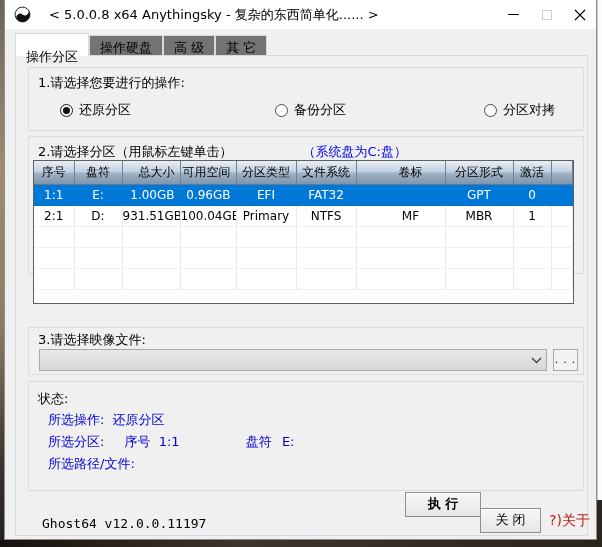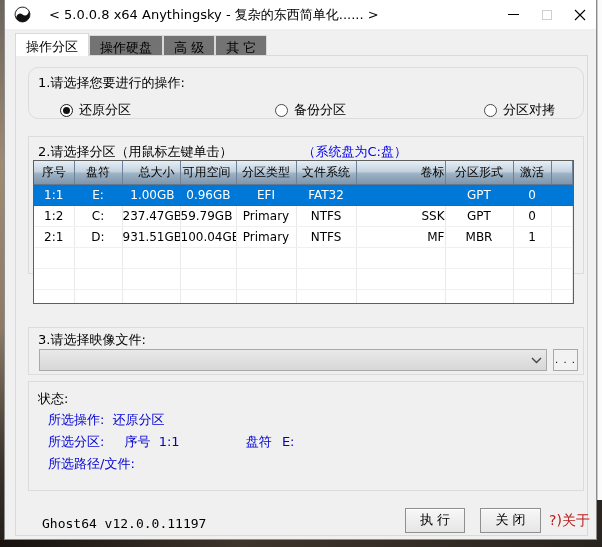--- a/index.html
+++ b/index.html
@@ -22,26 +22,26 @@
   .title-text { margin-left:18px; font-size:13px; white-space:nowrap; }
   .caption-btns { position:absolute; right:0; top:0; height:29px; display:flex; }
   .cap-btn { width:33px; height:29px; display:flex; align-items:center; justify-content:center; }
   .min-glyph { width:11px; border-top:1px solid #000; }
   .max-glyph { width:10px; height:10px; border:1px solid #cfcfcf; }
 
   
   .tabbar { position:absolute; left:10px; top:33px; height:23px; display:flex; align-items:flex-end; }
   .tab { padding:3px 10px 4px 10px; border:1px solid #d9d9d9; border-bottom:none; background:#737373;
     margin-right:0; font-size:13px; height:21px; white-space:nowrap; }
-  .tab.active { background:#ffffff; height:23px; padding-top:4px; position:relative; z-index:2; border-color:#d9d9d9; }
+  .tab.active { background:#ffffff; height:23px; padding-top:14px; position:relative; z-index:2; border-color:#d9d9d9; }
 
   .tabpage { position:absolute; left:10px; top:55px; width:573px; height:481px; border:1px solid #d9d9d9; background:#f0f0f0; }
 
   .groupbox { position:absolute; left:12px; width:556px; border:1px solid #dcdcdc; background:#f0f0f0; }
-  .gb1 { top:11px; height:52px;border-radius:10px; }
+  .gb1 { top:11px; height:64px; }
   .gb2 { top:80px; height:138px; }
   .gb3 { top:271px; height:48px; }
   .gb4 { top:325px; height:110px; }
   .gb-label { position:absolute; left:9px; top:6px; white-space:nowrap; }
 
   
   .radio-row { position:absolute; left:0; right:0; top:33px; }
   .radio-item { position:absolute; display:flex; align-items:center; cursor:default; }
   .radio-circle { width:13px; height:13px; border:1px solid #4a4a4a; border-radius:50%; background:#fff; margin-right:6px; position:relative; flex:none; }
   .radio-item.checked .radio-circle { border-color:#1a1a1a; }
@@ -51,21 +51,21 @@
 
   
   .ptable-wrap { position:absolute; left:4px; top:23px; width:541px; height:144px; border:1px solid #5f5f5f; background:#fff; overflow:hidden; }
   table.ptable { border-collapse:collapse; width:100%; table-layout:fixed; font-size:12px; }
   .ptable th { height:23px; font-weight:normal; color:#000;
     background:linear-gradient(#e7eef5,#c3d2e0 45%,#9db1c4 55%,#7e95ab);
     border-right:1px solid #6d8299; border-bottom:1px solid #5f7astro; }
   .ptable th { border-bottom:1px solid #62788e; }
   .ptable td { height:21px; border-right:1px solid #e9e9e9; border-bottom:1px solid #f0f0f0; overflow:hidden; white-space:nowrap; }
   .ptable tr.selected td { background:#0078d7; color:#fff; border-right-color:#0078d7; border-bottom-color:#0a6ec2; }
-  .al-c { text-align:center; } .al-r { text-align:right; padding-right:5px; } .al-l { text-align:right; padding-left:20px; }
+  .al-c { text-align:center; } .al-r { text-align:right; padding-right:5px; } .al-l { text-align:center; padding-left:20px; }
 
   
   .combo { position:absolute; left:10px; top:21px; width:508px; height:22px; border:1px solid #a9a9a9;
     background:linear-gradient(#e9e9e9,#d7d7d7); display:flex; align-items:center; }
   .combo-value { flex:1; padding-left:5px; font-size:12px; }
   .combo-arrow { width:20px; height:100%; display:flex; align-items:center; justify-content:center; }
   .browse-btn { position:absolute; left:524px; top:21px; width:25px; height:22px; border:1px solid #a9a9a9;
     background:#f2f2f2; font-size:10px; text-align:center; line-height:19px; letter-spacing:1px; }
 
   
@@ -178,32 +178,20 @@
                 <td class="al-r">1.00GB</td>
                 <td class="al-r">0.96GB</td>
                 <td class="al-c">EFI</td>
                 <td class="al-c">FAT32</td>
                 <td class="al-l"></td>
                 <td class="al-c">GPT</td>
                 <td class="al-c">0</td>
                 <td class="al-c"></td>
               </tr>
               <tr>
-                <td class="al-c">1:2</td>
-                <td class="al-c">C:</td>
-                <td class="al-r">237.47GB</td>
-                <td class="al-r">59.79GB</td>
-                <td class="al-c">Primary</td>
-                <td class="al-c">NTFS</td>
-                <td class="al-l">SSK</td>
-                <td class="al-c">GPT</td>
-                <td class="al-c">0</td>
-                <td class="al-c"></td>
-              </tr>
-              <tr>
                 <td class="al-c">2:1</td>
                 <td class="al-c">D:</td>
                 <td class="al-r">931.51GB</td>
                 <td class="al-r">100.04GB</td>
                 <td class="al-c">Primary</td>
                 <td class="al-c">NTFS</td>
                 <td class="al-l">MF</td>
                 <td class="al-c">MBR</td>
                 <td class="al-c">1</td>
                 <td class="al-c"></td>
@@ -275,18 +263,18 @@
         <span class="sp" style="margin-left:62px;">盘符</span>
         <span class="sp" style="margin-left:6px;">E:</span>
       </div>
       <div class="status-line blue-text" style="left:19px; top:73px;">
         <span>所选路径/文件:</span>
         <span class="sp" style="margin-left:4px;"></span>
       </div>
     </div>
 
     <div class="version-line" style="top:460px;">Ghost64 v12.0.0.11197</div>
-    <div class="btn" style="left:389px; top:452px; width:60px;">执 行</div>
+    <div class="btn" style="left:389px; top:436px; width:76px;font-weight:bold;">执 行</div>
     <div class="btn" style="left:464px; top:452px; width:61px;">关 闭</div>
     <div class="about-link" style="left:533px; top:456px;">?)关于</div>
 
   </div>
 </div>
 
 </body></html>

